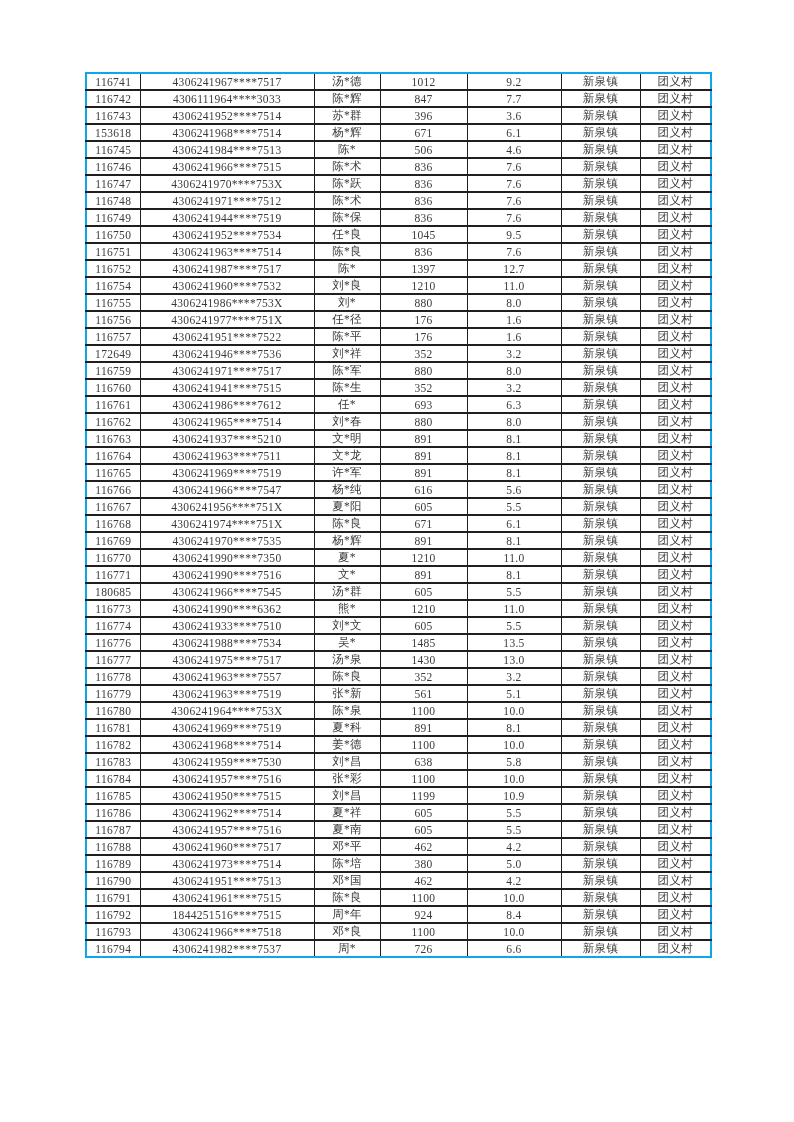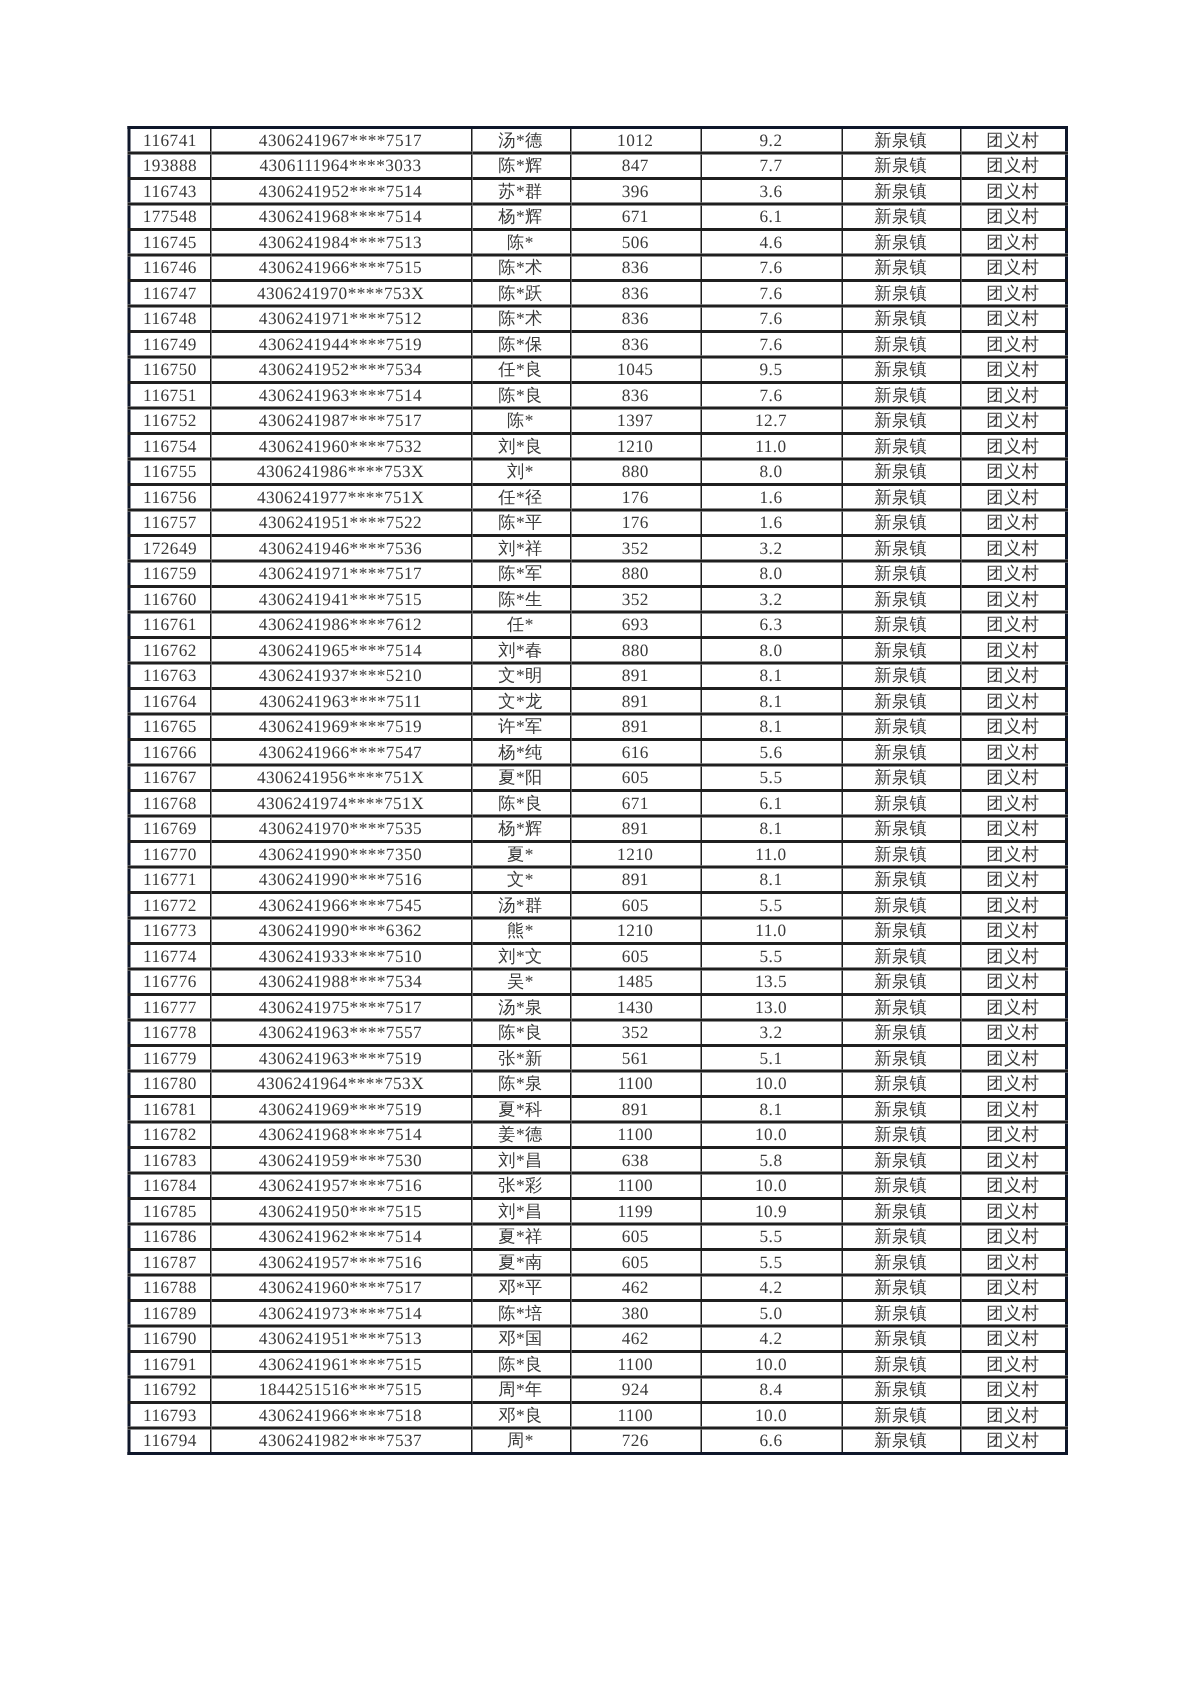--- a/index.html
+++ b/index.html
@@ -13,25 +13,25 @@
   }
   .page {
     position: relative;
     width: 794px;
     height: 1122px;
     background: #ffffff;
   }
   table.roster {
     position: absolute;
     left: 85px;
-    top: 84px;
+    top: 72px;
     width: 625px;
     border-collapse: collapse;
     table-layout: fixed;
-    border: 2px solid #0f172a;
+    border: 2px solid #0ea5e9;
   }
   table.roster td {
     border: 1px solid #1f1f1f;
     border-top-width: 2px;
     height: 15px;
     padding: 0;
     text-align: center;
     vertical-align: middle;
     font-size: 11.5px;
     color: #3a3a3a;
@@ -67,39 +67,39 @@
         <tr>
           <td class="c-serial">116741</td>
           <td class="c-id">4306241967****7517</td>
           <td class="c-name">汤*德</td>
           <td class="c-amount">1012</td>
           <td class="c-rate">9.2</td>
           <td class="c-town">新泉镇</td>
           <td class="c-village">团义村</td>
         </tr>
         <tr>
-          <td class="c-serial">193888</td>
+          <td class="c-serial">116742</td>
           <td class="c-id">4306111964****3033</td>
           <td class="c-name">陈*辉</td>
           <td class="c-amount">847</td>
           <td class="c-rate">7.7</td>
           <td class="c-town">新泉镇</td>
           <td class="c-village">团义村</td>
         </tr>
         <tr>
           <td class="c-serial">116743</td>
           <td class="c-id">4306241952****7514</td>
           <td class="c-name">苏*群</td>
           <td class="c-amount">396</td>
           <td class="c-rate">3.6</td>
           <td class="c-town">新泉镇</td>
           <td class="c-village">团义村</td>
         </tr>
         <tr>
-          <td class="c-serial">177548</td>
+          <td class="c-serial">153618</td>
           <td class="c-id">4306241968****7514</td>
           <td class="c-name">杨*辉</td>
           <td class="c-amount">671</td>
           <td class="c-rate">6.1</td>
           <td class="c-town">新泉镇</td>
           <td class="c-village">团义村</td>
         </tr>
         <tr>
           <td class="c-serial">116745</td>
           <td class="c-id">4306241984****7513</td>
@@ -328,21 +328,21 @@
         <tr>
           <td class="c-serial">116771</td>
           <td class="c-id">4306241990****7516</td>
           <td class="c-name">文*</td>
           <td class="c-amount">891</td>
           <td class="c-rate">8.1</td>
           <td class="c-town">新泉镇</td>
           <td class="c-village">团义村</td>
         </tr>
         <tr>
-          <td class="c-serial">116772</td>
+          <td class="c-serial">180685</td>
           <td class="c-id">4306241966****7545</td>
           <td class="c-name">汤*群</td>
           <td class="c-amount">605</td>
           <td class="c-rate">5.5</td>
           <td class="c-town">新泉镇</td>
           <td class="c-village">团义村</td>
         </tr>
         <tr>
           <td class="c-serial">116773</td>
           <td class="c-id">4306241990****6362</td>

